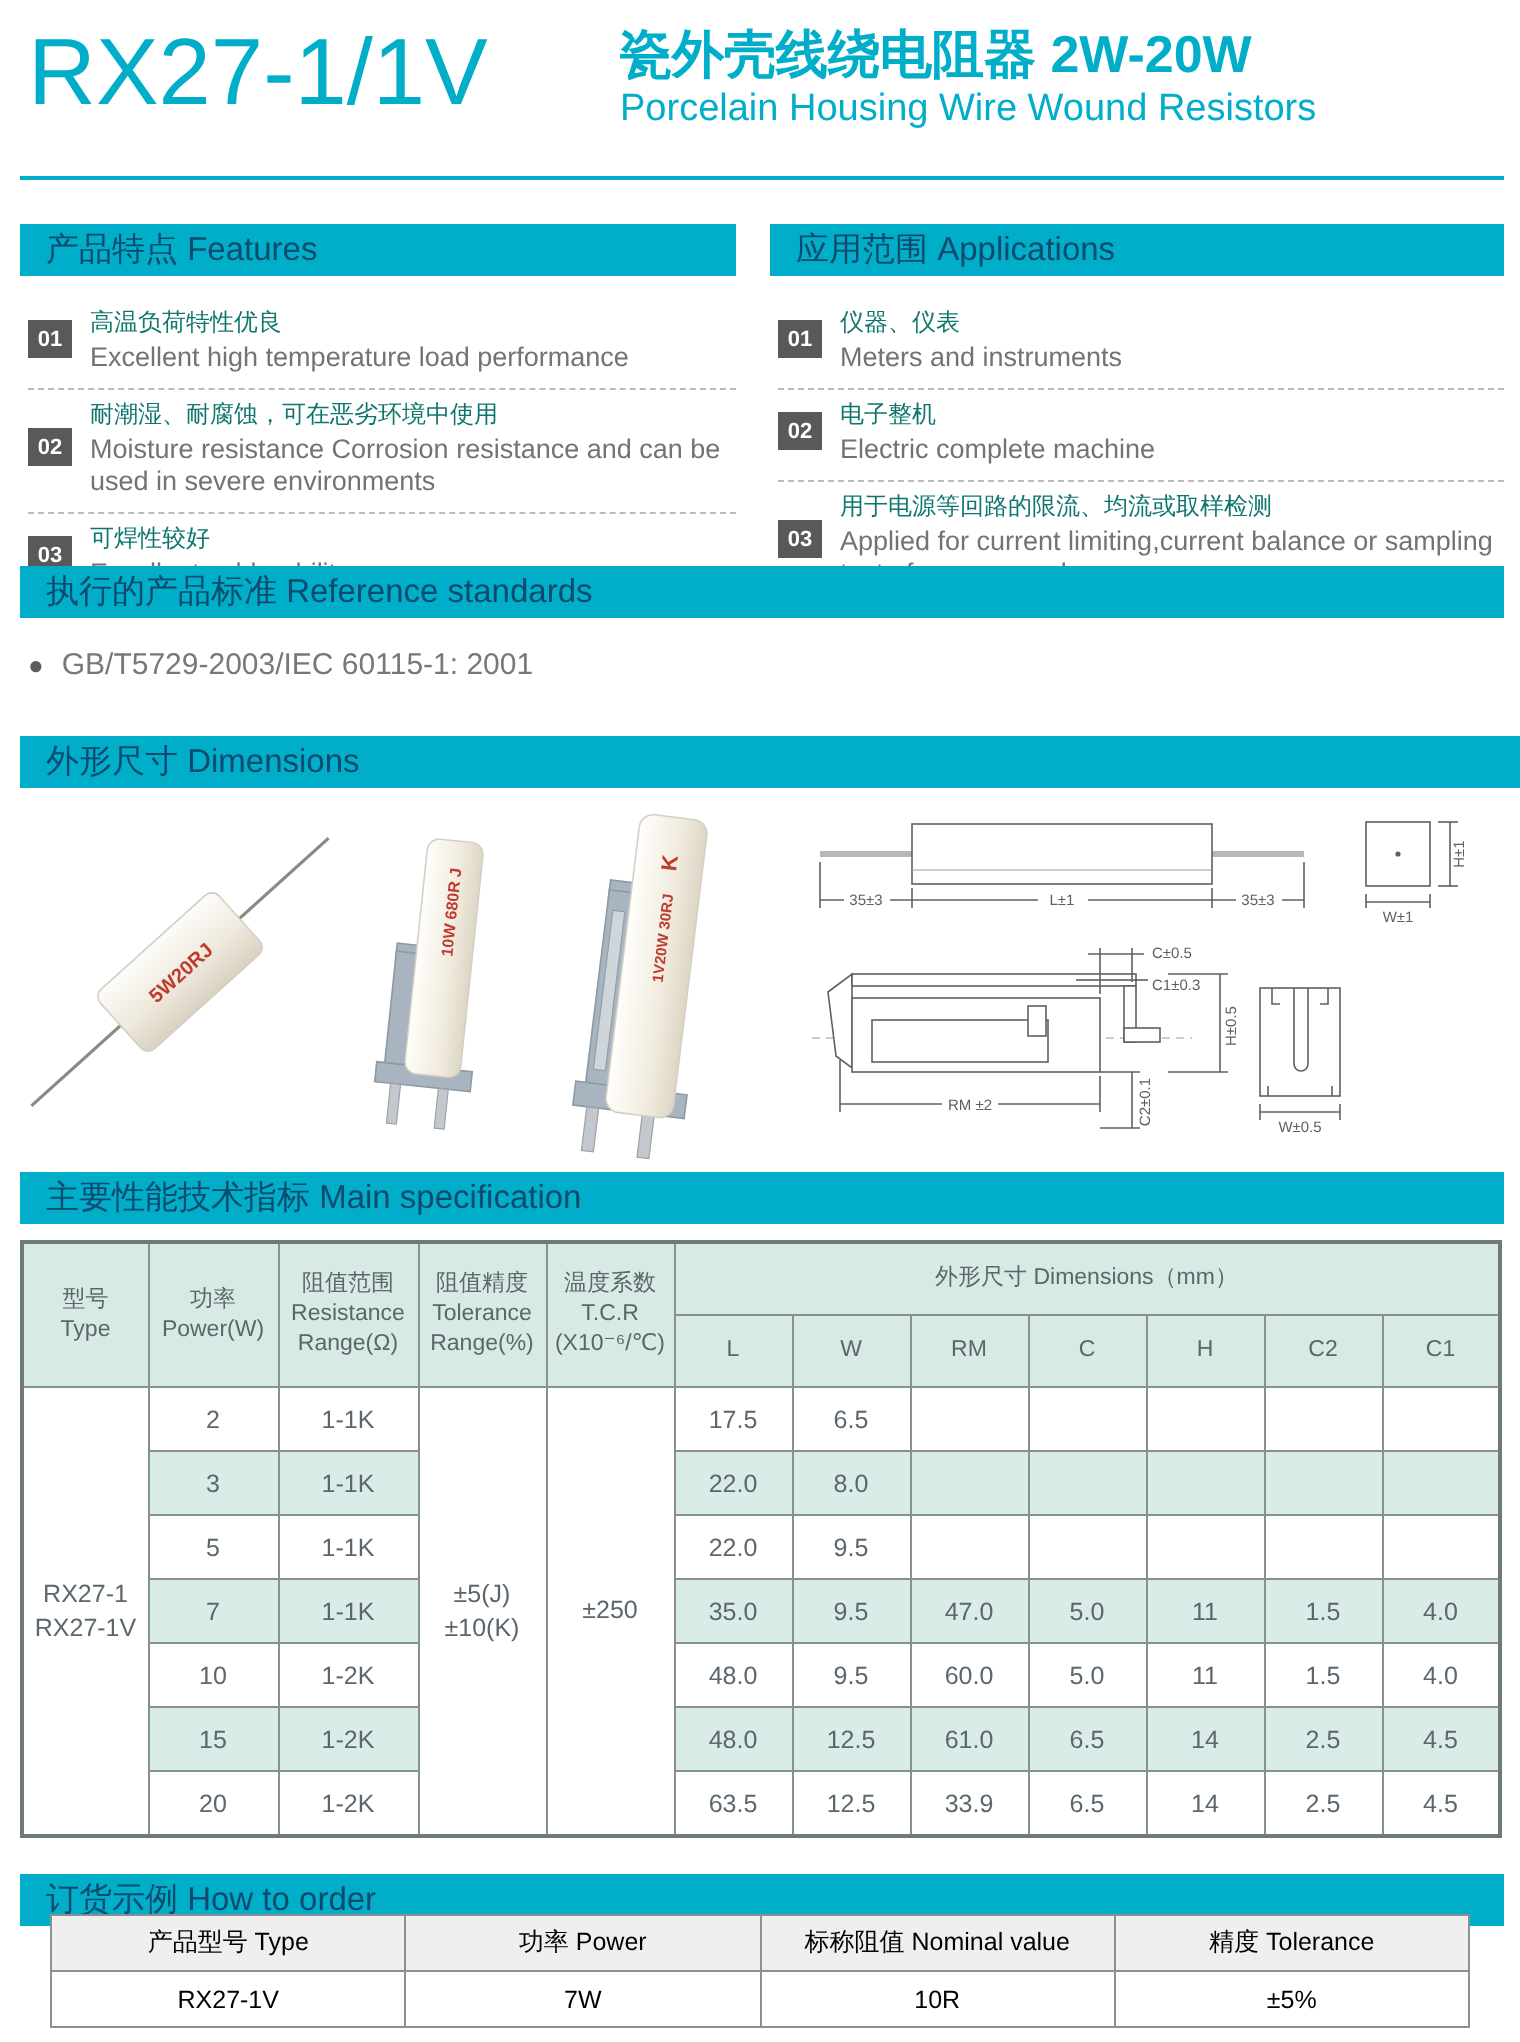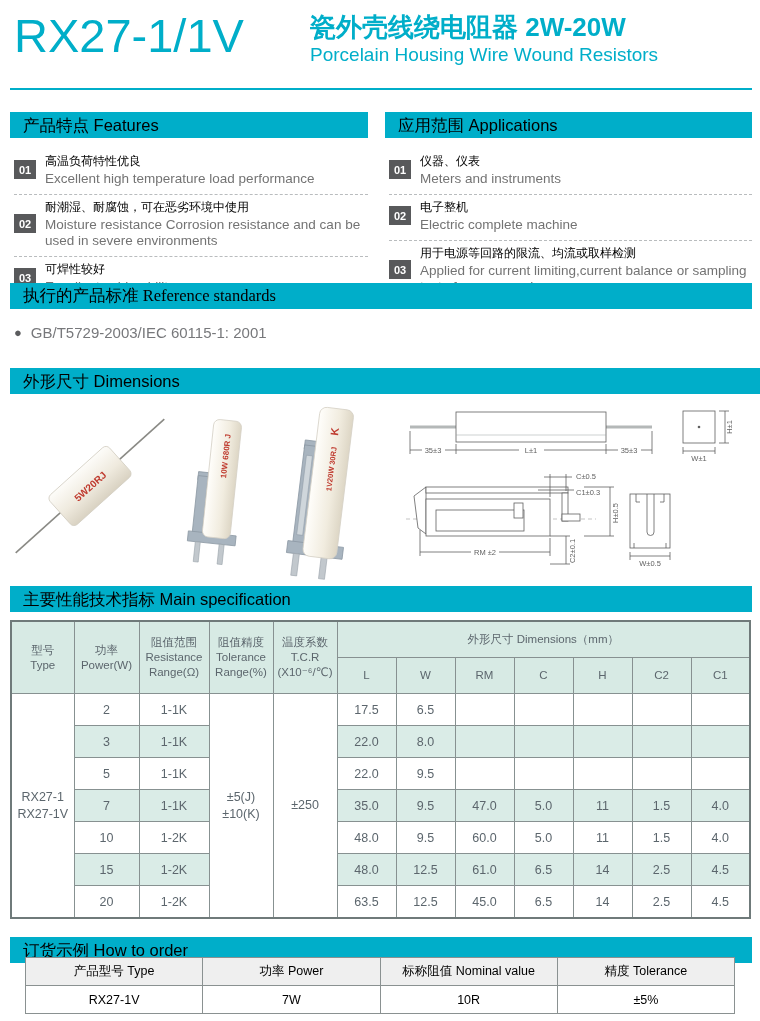--- a/index.html
+++ b/index.html
@@ -4,35 +4,35 @@
 <style>
   html,body{margin:0;padding:0;background:#fff;}
   .page{position:relative;width:760px;height:1021px;background:#fff;overflow:hidden;
         font-family:"Liberation Sans","DejaVu Sans",sans-serif;}
   
   .model{position:absolute;left:14px;top:8px;font-size:47px;font-weight:normal;color:#00aec9;letter-spacing:0;text-align:right;}
   .title-cn{position:absolute;left:310px;top:10px;font-size:26px;font-weight:bold;color:#00aec9;}
   .title-en{position:absolute;left:310px;top:44px;font-size:19px;color:#00aec9;}
   .divider{position:absolute;left:10px;top:88px;width:742px;height:2px;background:#00aec9;}
   
-  .sec-bar{height:26px;background:#00aec9;color:#000000;font-size:16.5px;line-height:26px;
+  .sec-bar{height:26px;background:#00aec9;color:#0c4a6e;font-size:16.5px;line-height:26px;
            padding-left:13px;box-sizing:border-box;}
   
   .col{position:absolute;top:112px;}
   .col.features{left:10px;width:358px;}
   .col.apps{left:385px;width:367px;}
   .items{padding:11px 0 0 4px;}
   .item{display:flex;align-items:center;padding:4px 0 7px;}
   .item.divided{border-bottom:1px dashed #b9bcbe;}
   .badge{width:22px;height:19px;background:#58595b;color:#fff;font-size:11px;font-weight:bold;
          display:flex;align-items:center;justify-content:center;margin-right:9px;flex:none;}
-  .item-text .cn{font-size:12px;color:#000000;margin-bottom:1px;}
+  .item-text .cn{font-size:12px;color:#0f766e;margin-bottom:1px;}
   .item-text .en{font-size:13.5px;color:#737373;line-height:1.18;}
   
-  .standards-bar{position:absolute;left:10px;top:283px;width:742px;font-family:Liberation Serif, serif;}
+  .standards-bar{position:absolute;left:10px;top:283px;width:742px;}
   .standards-line{position:absolute;left:14px;top:324px;display:flex;align-items:center;
                   font-size:15px;color:#77787b;}
   .bullet{font-size:13px;color:#5b5c5e;margin-right:9px;}
   
   .dims-bar{position:absolute;left:10px;top:368px;width:757px;}
   .photos{position:absolute;left:12px;top:398px;}
   .drawings{position:absolute;left:398px;top:398px;}
   
   .spec-bar{position:absolute;left:10px;top:586px;width:742px;}
   table{border-collapse:collapse;table-layout:fixed;}
@@ -370,21 +370,21 @@
           <td>6.5</td>
       <td>14</td>
           <td>2.5</td>
       <td>4.5</td>
     </tr>
     <tr>
       <td>20</td>
           <td>1-2K</td>
       <td>63.5</td>
           <td>12.5</td>
-      <td>45.0</td>
+      <td>33.9</td>
           <td>6.5</td>
       <td>14</td>
           <td>2.5</td>
       <td>4.5</td>
     </tr>
   </tbody>
     </table>
 
   <div class="sec-bar order-bar">订货示例  How to order</div>
   <table class="order-table">

